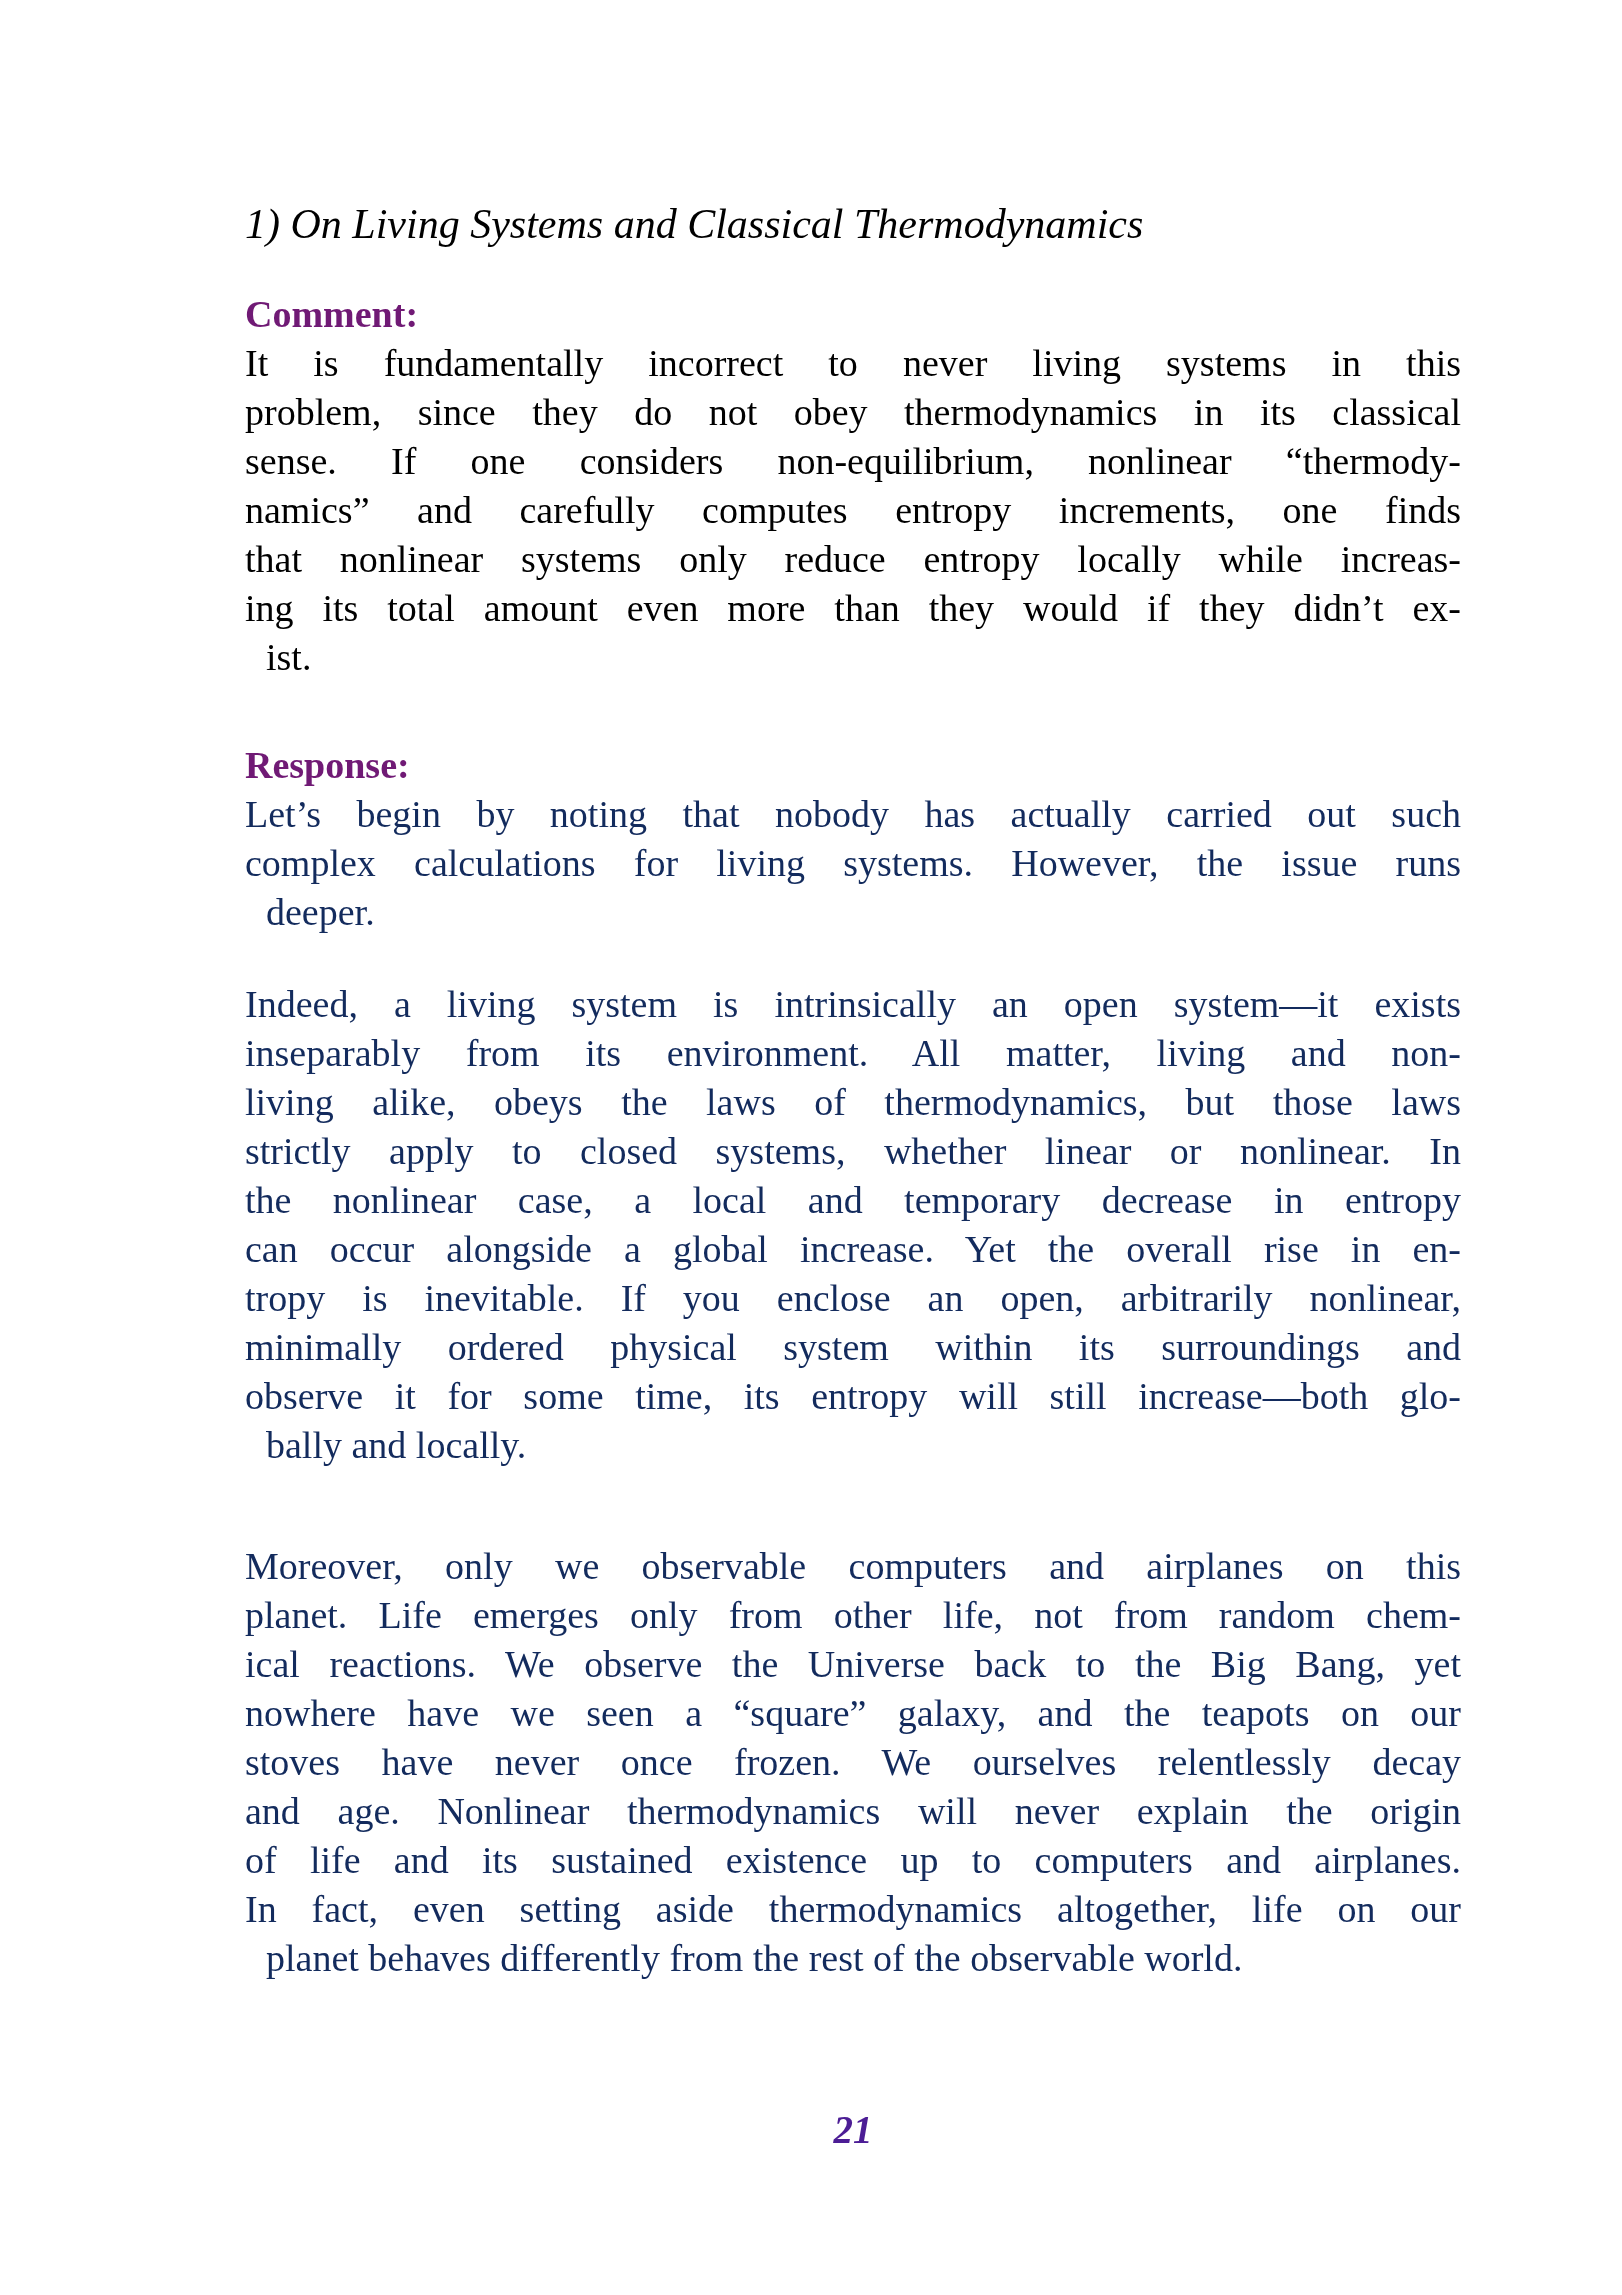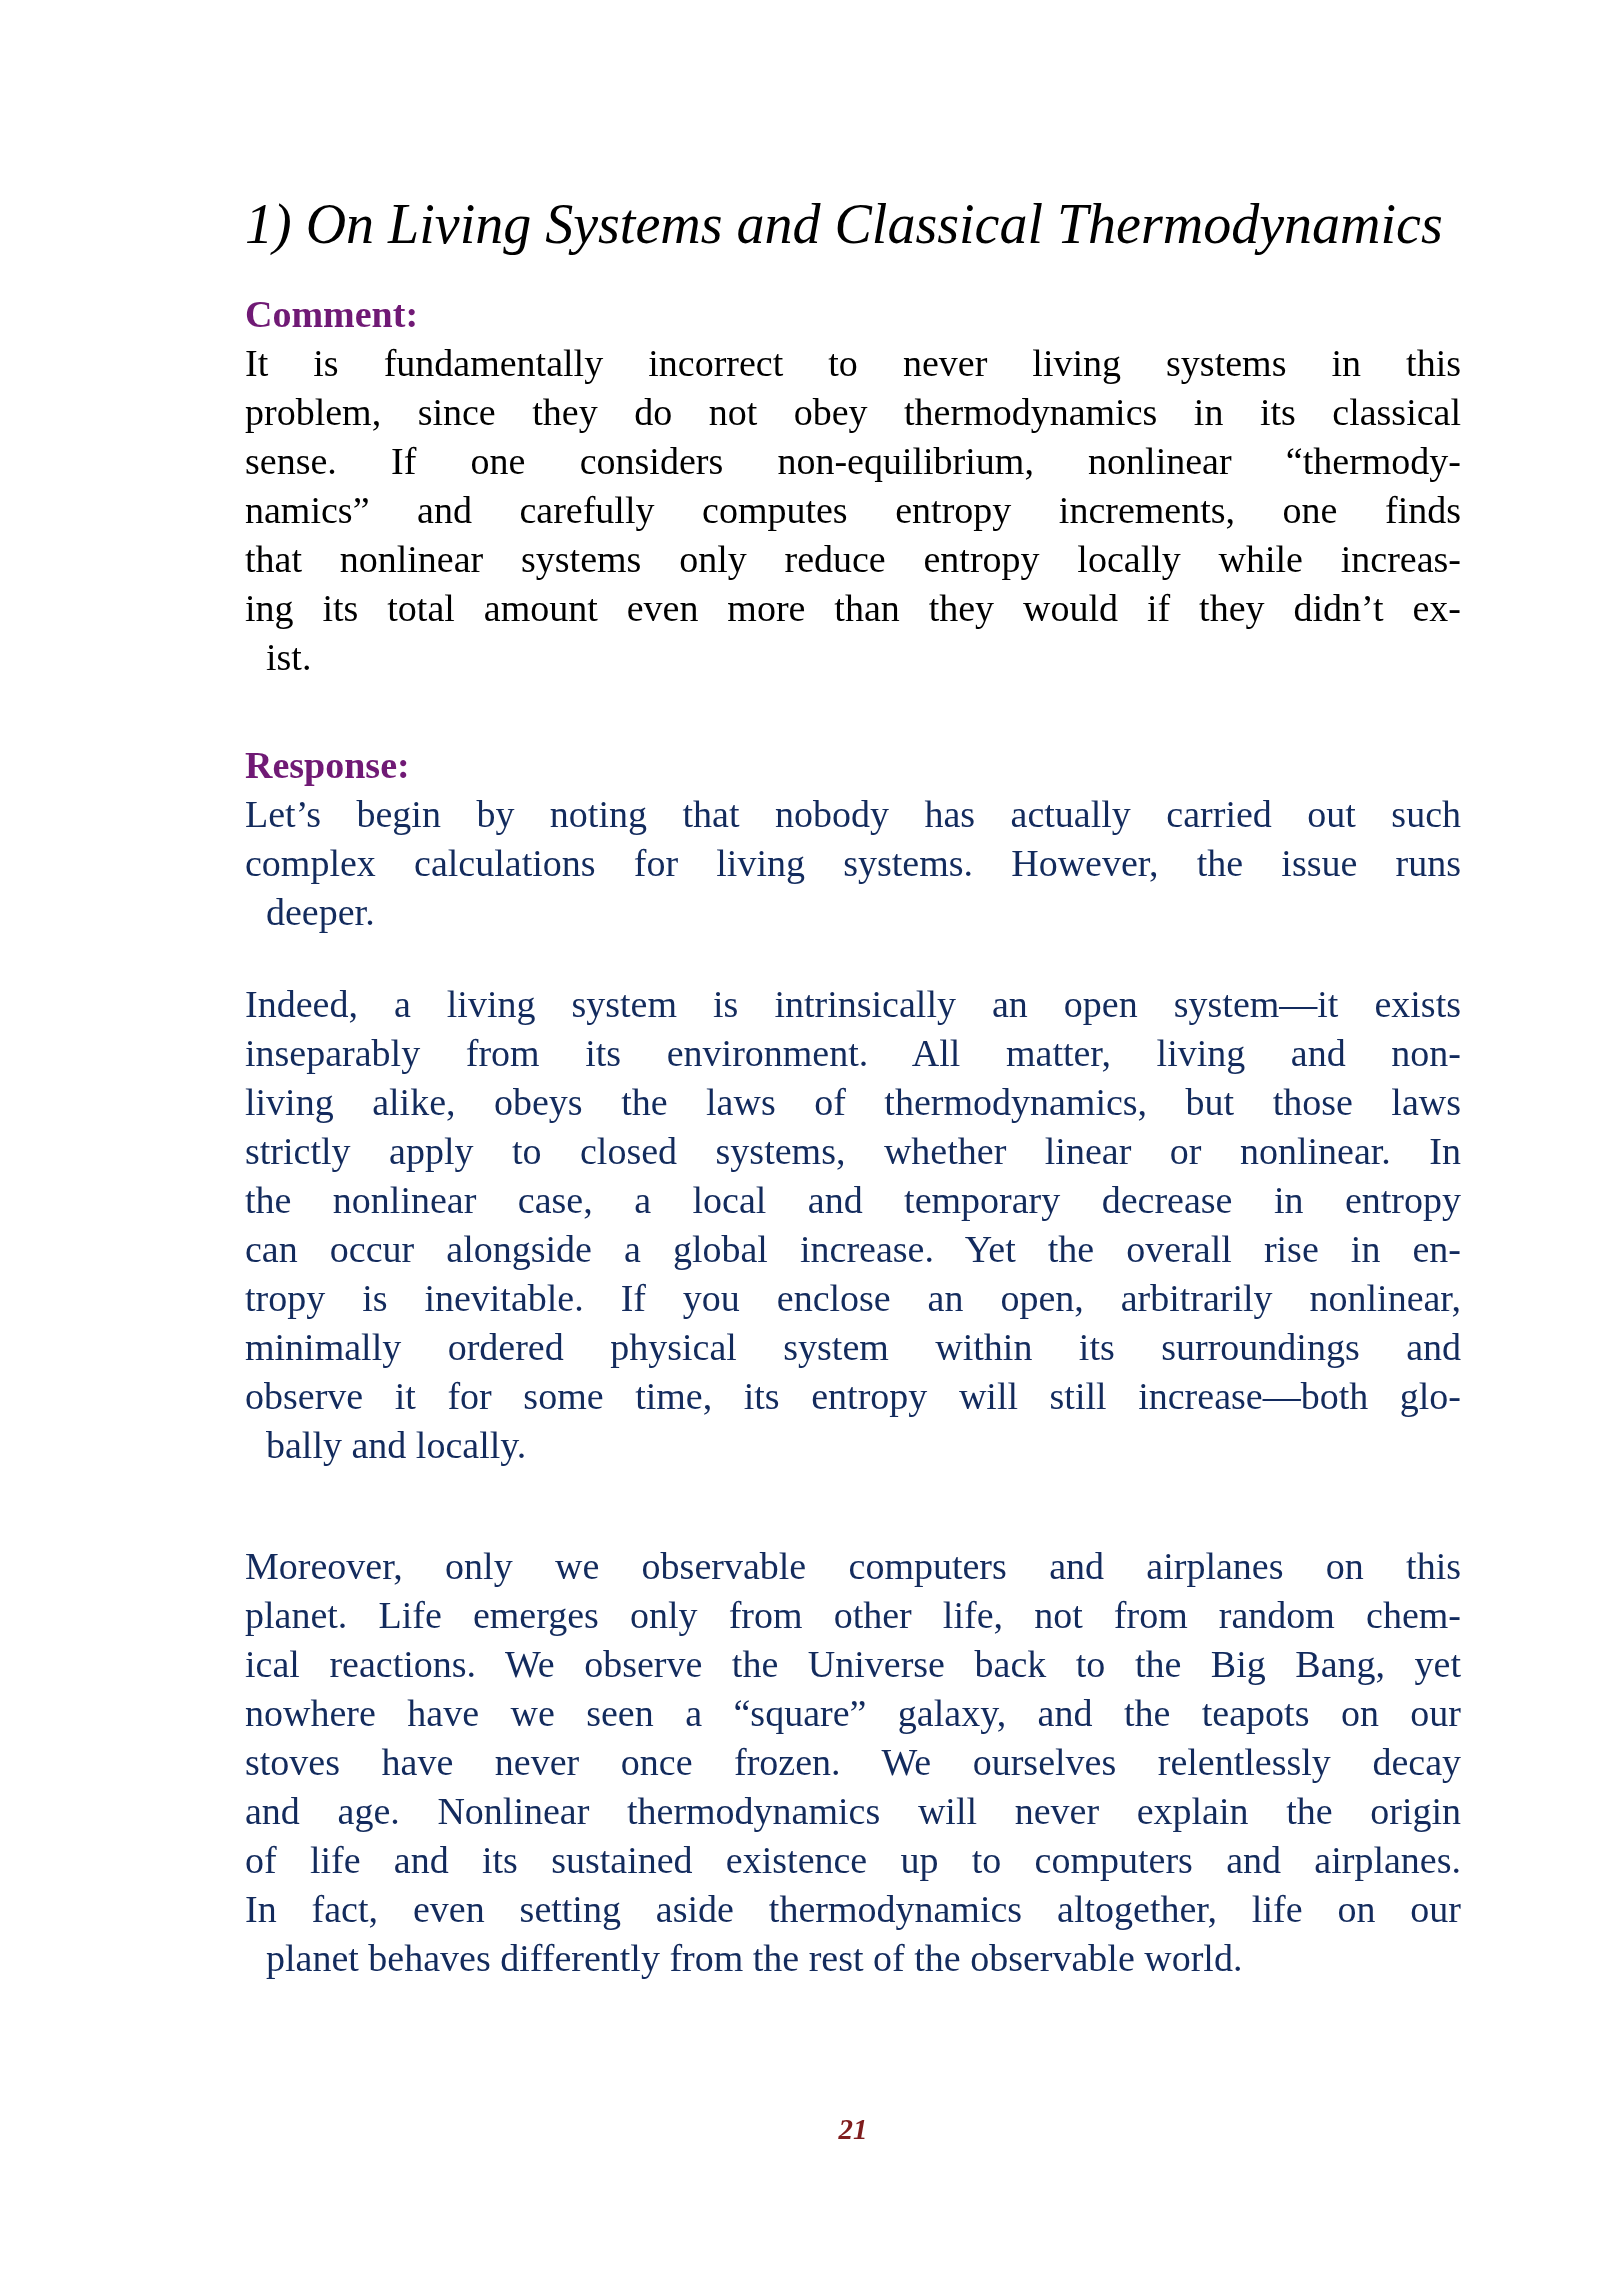--- a/index.html
+++ b/index.html
@@ -12,21 +12,21 @@
     width: 1623px;
     height: 2295px;
     background: #ffffff;
     box-sizing: border-box;
     padding: 197px 162px 0 245px;
     font-family: "Liberation Serif", "DejaVu Serif", serif;
     color: #000000;
     overflow: hidden;
   }
   .heading {
-    font-size: 56px;
+    font-size: 42px;
     line-height: 55px;
     font-style: italic;
     font-weight: normal;
     margin: 0 0 38px 0;
     text-align: left;
     white-space: nowrap;
   }
   .section-label {
     font-size: 38px;
     line-height: 49px;
@@ -61,25 +61,25 @@
     margin-top: 43px;
   }
   .paragraph.gap-large {
     margin-top: 72px;
   }
   .page-footer {
     margin-top: 122px;
     text-align: center;
   }
   .page-number {
-    font-size: 29px;
+    font-size: 39px;
     line-height: 49px;
     font-style: italic;
     font-weight: bold;
-    color: #7f1d1d;
+    color: #4c1d95;
   }
 </style>
 </head>
 <body>
 
 <div class="page">
 
   <h1 class="heading">1) On Living Systems and Classical Thermodynamics</h1>
 
   <div class="comment-section">

